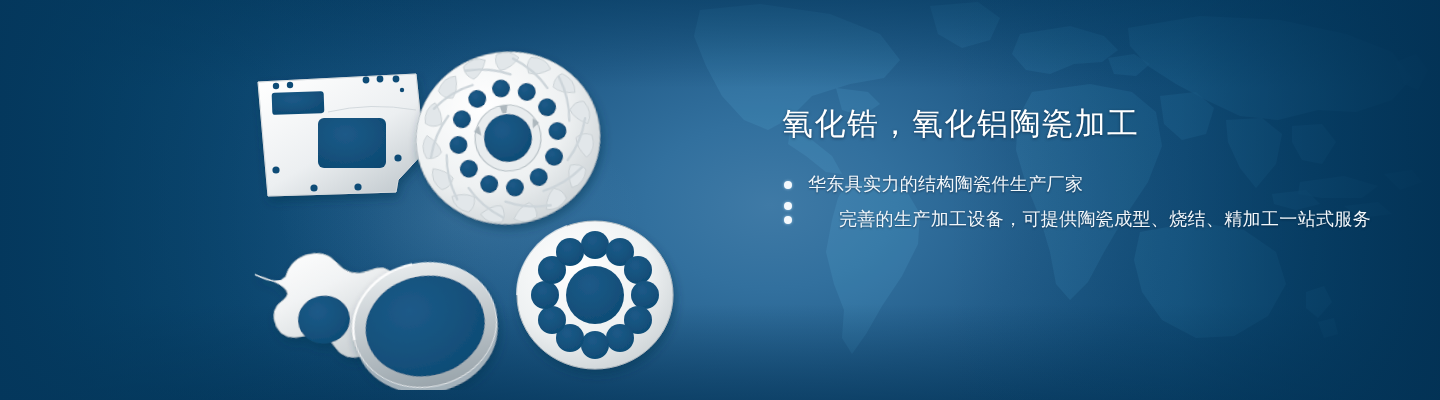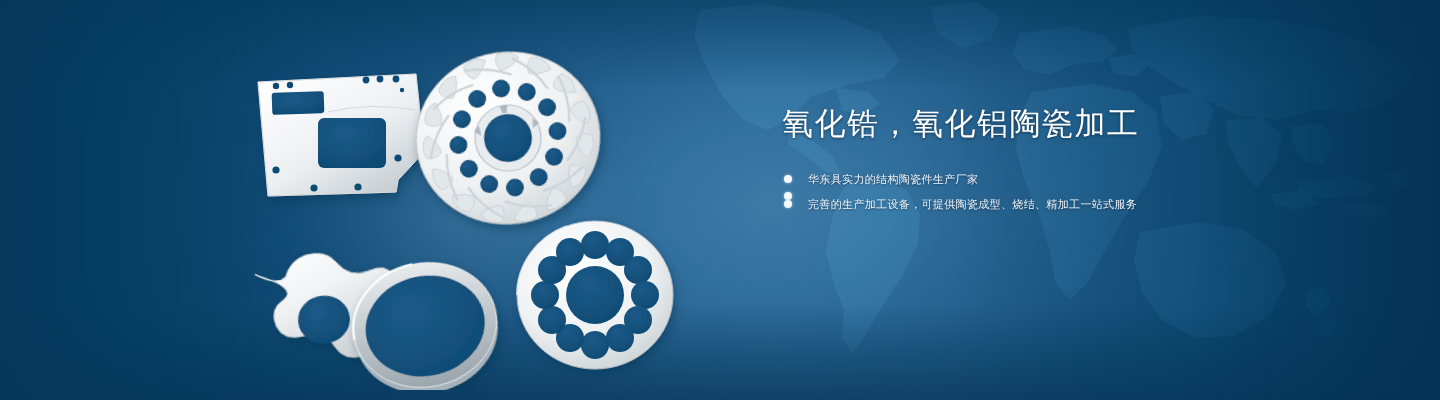--- a/index.html
+++ b/index.html
@@ -73,28 +73,28 @@
   }
   .bullets{
     list-style:none;
     margin:26px 0 0 0;
     padding:0;
   }
   .bullets li{
     position:relative;
     padding-left:26px;
     margin-bottom:8px;
-    font-size:11px;
+    font-size:18px;
     line-height:1.52;
     color:#f2f7fb;
     letter-spacing:.35px;
     white-space:nowrap;
     text-shadow:0 1px 2px rgba(0,18,38,.5);
   }
-  .bullets li:last-child{margin-bottom:0;}
+  .bullets li:last-child{margin-bottom:0;text-align:center;}
   .bullet-dot{
     position:absolute;
     left:2px; top:50%;
     transform:translateY(-50%);
     width:8px; height:8px;
     border-radius:50%;
     background:#f4f9fd;
     box-shadow:0 0 3px rgba(180,215,240,.85);
   }
 </style>

